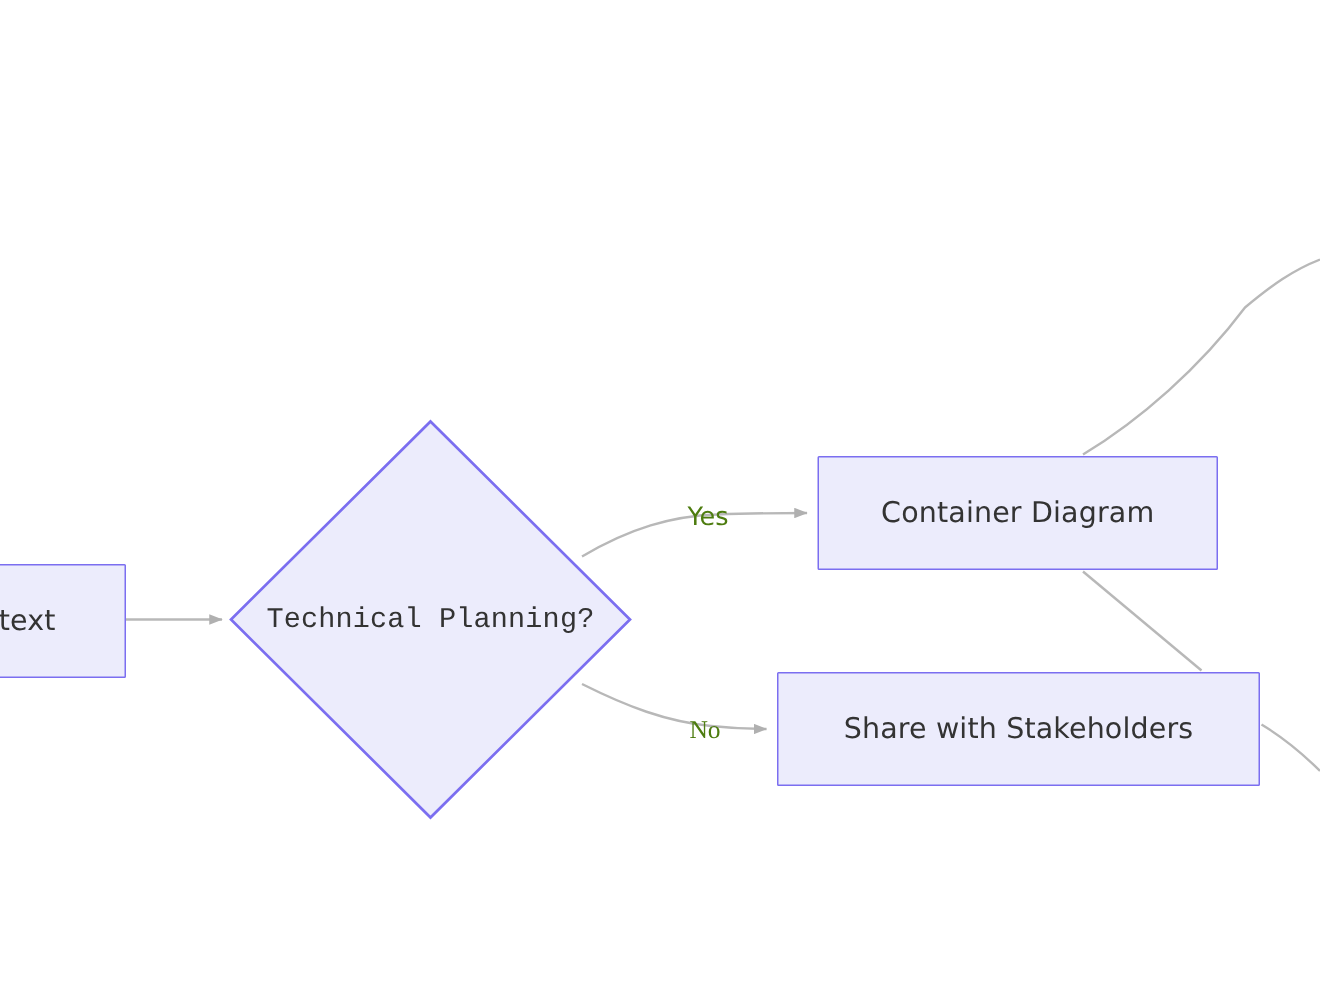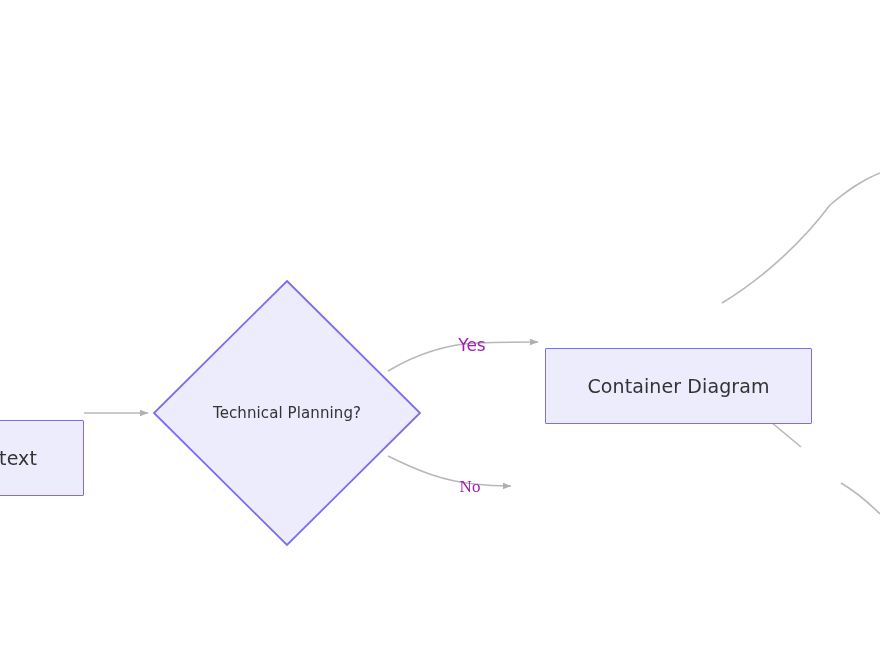--- a/index.html
+++ b/index.html
@@ -32,21 +32,20 @@
     top: 0;
     width: 880px;
     height: 660px;
   }
   .node {
     position: absolute;
     box-sizing: border-box;
     display: flex;
     align-items: center;
     justify-content: center;
-    margin-top: 44px;
   }
   .node-rect {
     background: #ececfc;
     border: 1.6px solid #7b6ef0;
     border-radius: 1px;
   }
   .node-label {
     color: #333333;
     font-size: 19px;
     line-height: 1.2;
@@ -65,27 +64,28 @@
   .node-diamond-label {
     position: absolute;
     left: 0;
     top: 0;
     width: 100%;
     height: 100%;
     display: flex;
     align-items: center;
     justify-content: center;
     color: #333333;
-    font-size: 15px;
+    font-size: 19px;
     white-space: nowrap;
     letter-spacing: 0.1px;
+    font-family: Liberation Mono, monospace;
   }
   .edge-label {
     position: absolute;
-    color: #a21caf;
+    color: #4d7c0f;
     font-size: 17px;
     white-space: nowrap;
     background: transparent;
     transform: translate(-50%, -50%);
   }
   .clipped-left {
     overflow: hidden;
   }
 </style>
 </head>
@@ -123,19 +123,22 @@
       <svg width="268" height="266" viewBox="0 0 268 266">
         <polygon points="134,1 267,133 134,265 1,133" fill="#ececfc" stroke="#7b6ef0" stroke-width="1.8"></polygon>
       </svg>
       <div class="node-diamond-label">Technical Planning?</div>
     </div>
 
     <div class="node node-rect" style="left:545px; top:304px; width:267px; height:76px;">
       <span class="node-label">Container Diagram</span>
     </div>
 
+    <div class="node node-rect" style="left:518px; top:448px; width:322px; height:76px;">
+      <span class="node-label">Share with Stakeholders</span>
+    </div>
 
     <div class="edge-label" style="left:472px; top:345px;">Yes</div>
 
     <div class="edge-label" style="left:470px; top:487px;font-family:Liberation Serif, serif;">No</div>
 
   </div>
 </div>
 
 </body></html>

